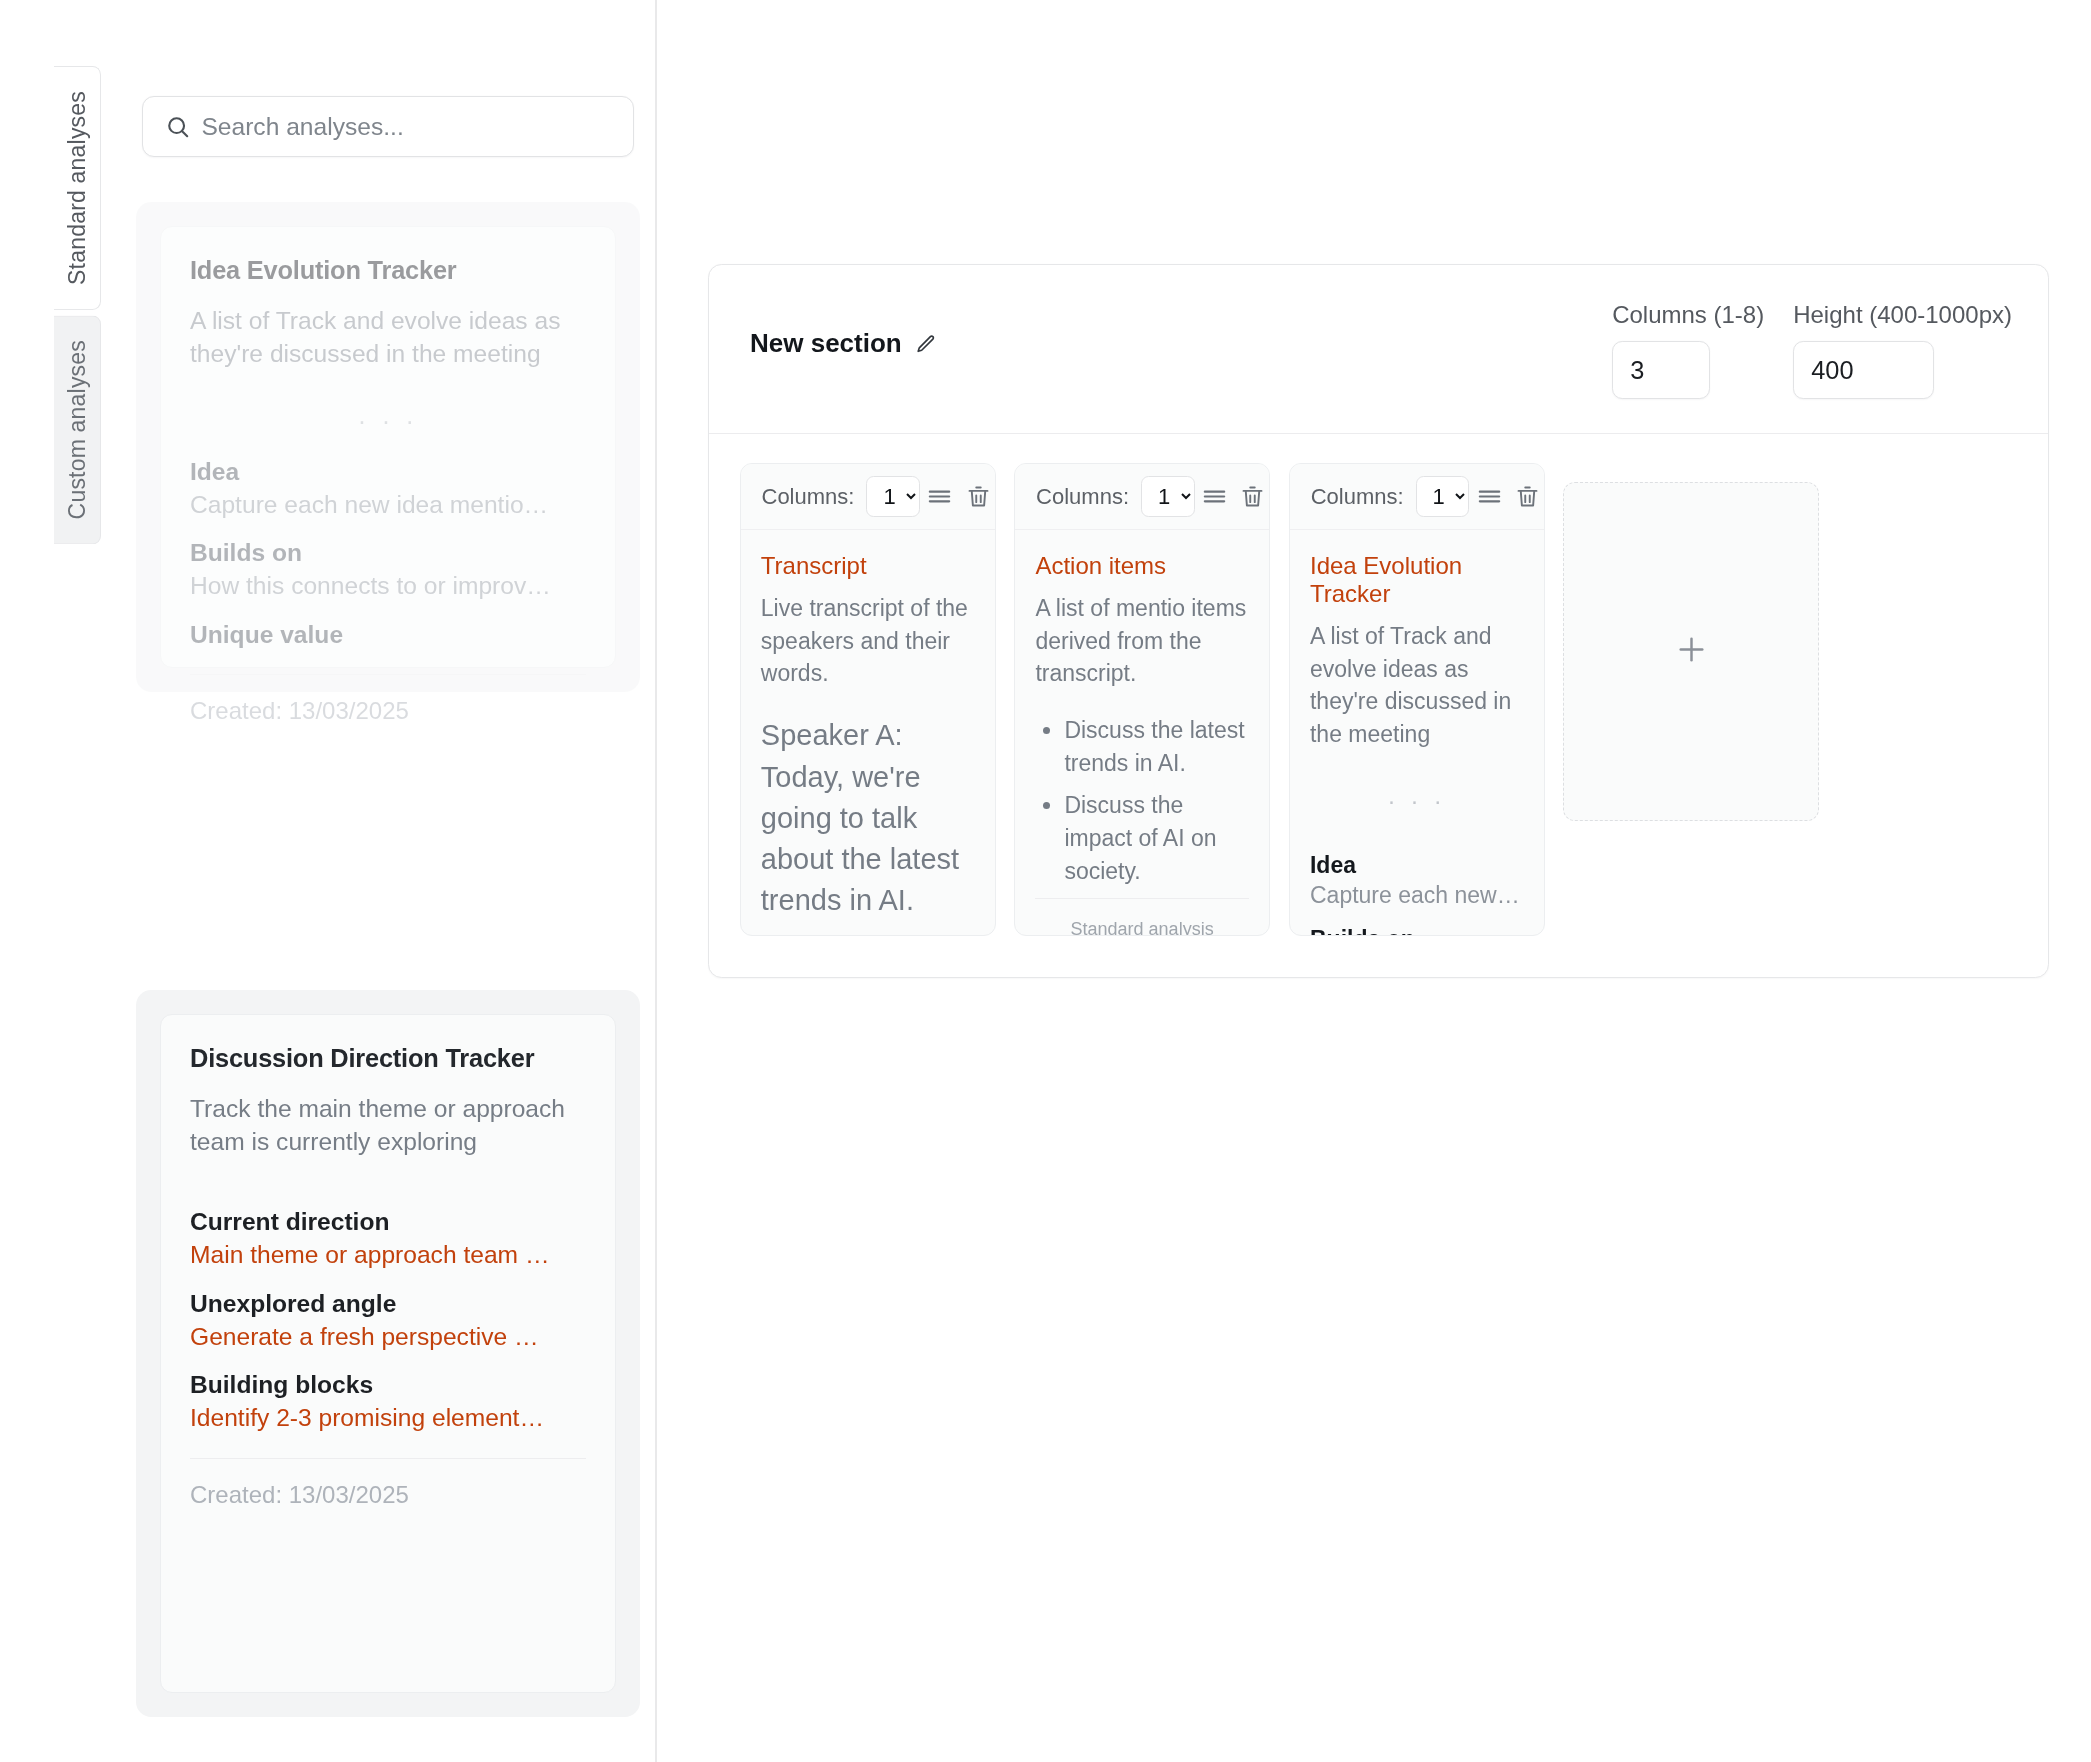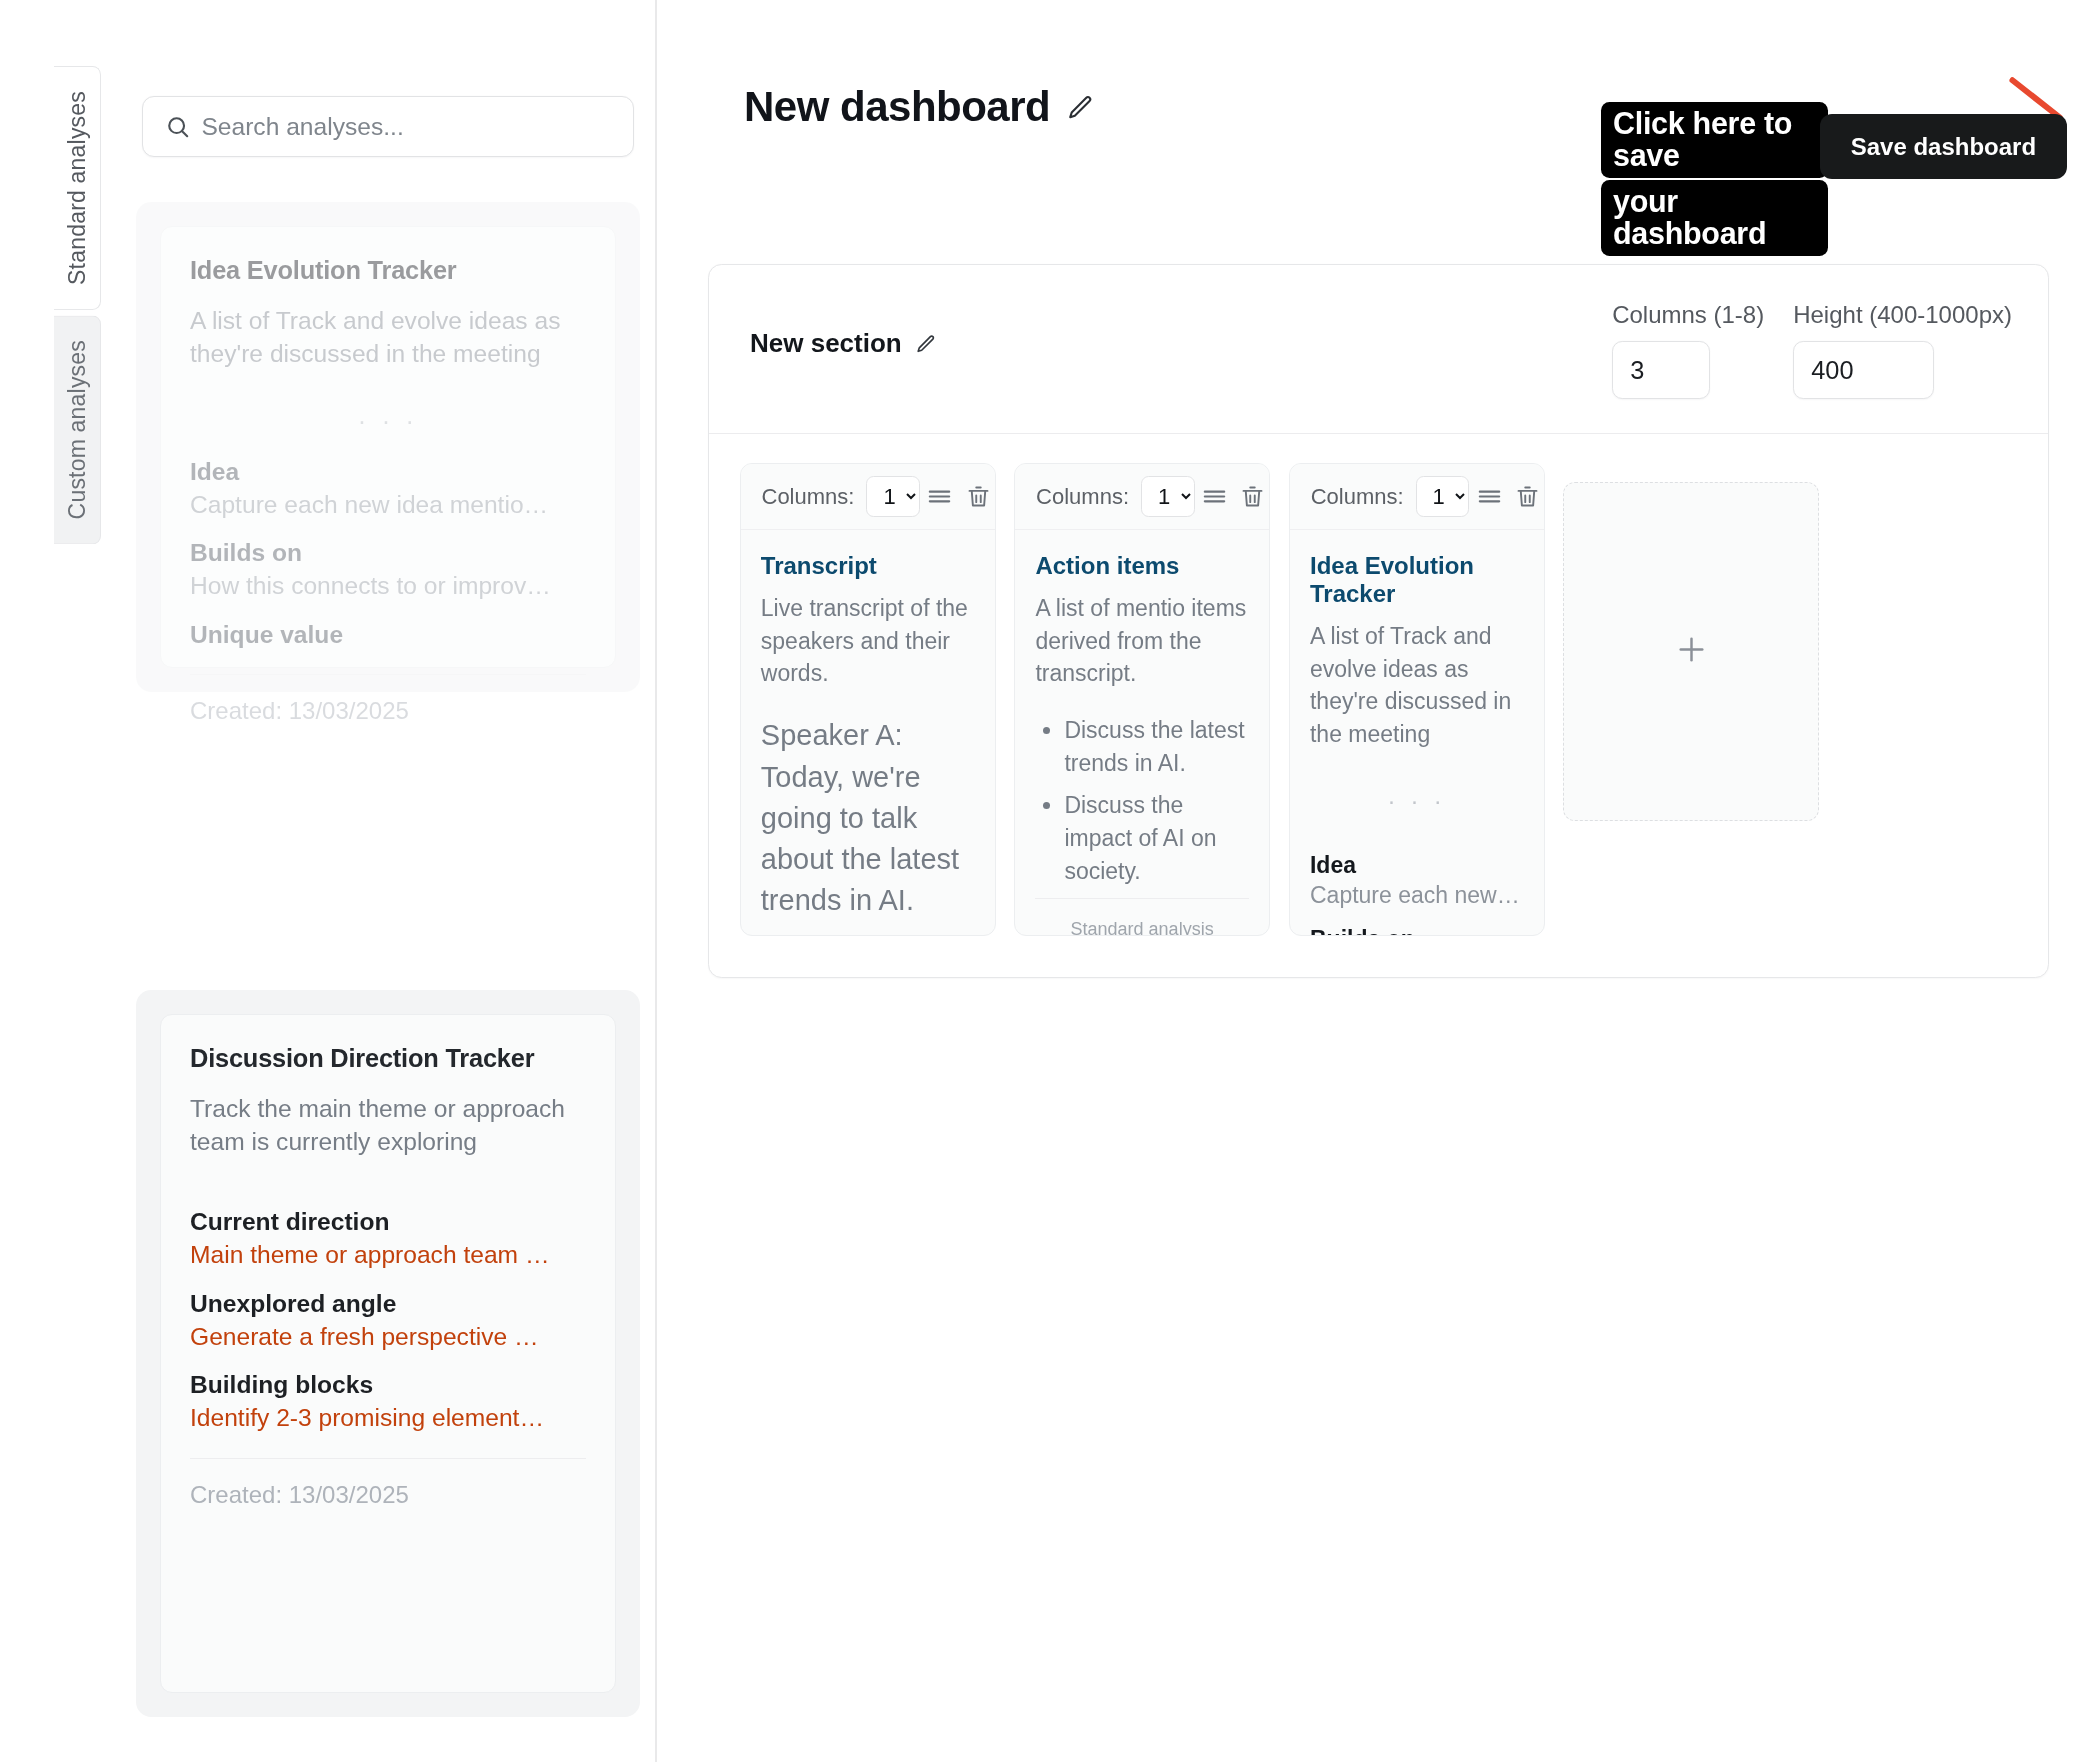--- a/index.html
+++ b/index.html
@@ -193,21 +193,21 @@
   .wc-lbl { font-size: 22px; color: #5c6066; margin-right: 12px; }
   .wc-select {
     font-family: inherit; font-size: 22px; color: #111418;
     border: 0.8px solid #e2e3e5; border-radius: 7.6px;
     background: #fff; padding: 5.1px 6.8px 5.1px 12px;
     outline: none; height: 41px;
   }
   .wc-spacer { flex: 1; }
   .icon-btn { background: none; border: none; cursor: pointer; padding: 3.4px 5.1px; display: flex; align-items: center; }
   .wcard-body { padding: 22px 20.3px 0 20.3px; flex: 1; display: flex; flex-direction: column; }
-  .wc-title { font-size: 24px; font-weight: bold; color: #0c4a6e; margin-bottom: 12px; }
+  .wc-title { font-size: 24px; font-weight: normal; color: #c2410c; margin-bottom: 12px; }
   .wc-desc { font-size: 23px; color: #757c85; line-height: 1.42; }
   .wc-para { font-size: 29px; color: #757c85; line-height: 1.42; margin-top: 25.4px; }
   .wc-list { margin: 24px 0 0 29px; }
   .wc-list li { font-size: 23px; color: #757c85; line-height: 1.42; margin-bottom: 10.2px; }
   .wc-dots { text-align: center; color: #c2c6cb; font-size: 24px; letter-spacing: 4.2px; margin: 36px 0 20.3px 0; }
   .wc-flbl { font-size: 23px; font-weight: bold; color: #14181d; margin-top: 17px; margin-bottom: 3.4px; }
   .wc-fval { font-size: 23px; color: #8c929a; white-space: nowrap; overflow: hidden; text-overflow: ellipsis; }
   .wc-foot {
     margin-top: auto;
     border-top: 0.8px solid #ededef;
@@ -273,41 +273,20 @@
         <div class="an-field-val">Generate a fresh perspective …</div>
         <div class="an-field-label">Building blocks</div>
         <div class="an-field-val">Identify 2-3 promising element…</div>
         <div class="an-foot">Created: 13/03/2025</div>
       </div>
     </div>
   </div>
 
   <div class="main">
 
-    <div class="header">
-      <div class="dash-title-wrap">
-        <span class="dash-title">New dashboard</span>
-        <span class="pencil">
-          <svg width="29" height="29" viewBox="0 0 24 24" fill="none" stroke="#2a2e33" stroke-width="1.7" stroke-linecap="round" stroke-linejoin="round">
-            <path d="M16.8 3.9a1.9 1.9 0 0 1 2.7 2.7L7.3 18.8 3.5 20l1.2-3.8z"></path>
-          </svg>
-        </span>
-      </div>
-
-      <div class="callout">
-        <div class="callout-line">Click here to save</div>
-        <div class="callout-line">your dashboard</div>
-      </div>
-      <svg class="arrow-svg" width="237" height="85" viewBox="0 0 280 100">
-        <line x1="4" y1="50" x2="258" y2="50" stroke="#E8492F" stroke-width="7" stroke-linecap="round"></line>
-        <polyline points="212,6 268,50 212,94" fill="none" stroke="#E8492F" stroke-width="7" stroke-linecap="round" stroke-linejoin="round"></polyline>
-      </svg>
-
-      <button class="save-btn">Save dashboard</button>
-    </div>
 
     <div class="section">
 
       <div class="section-head">
         <div class="sec-title-wrap">
           <span class="sec-title">New section</span>
           <span class="pencil">
             <svg width="22" height="22" viewBox="0 0 24 24" fill="none" stroke="#32373d" stroke-width="1.8" stroke-linecap="round" stroke-linejoin="round">
               <path d="M16.8 3.9a1.9 1.9 0 0 1 2.7 2.7L7.3 18.8 3.5 20l1.2-3.8z"></path>
             </svg>

